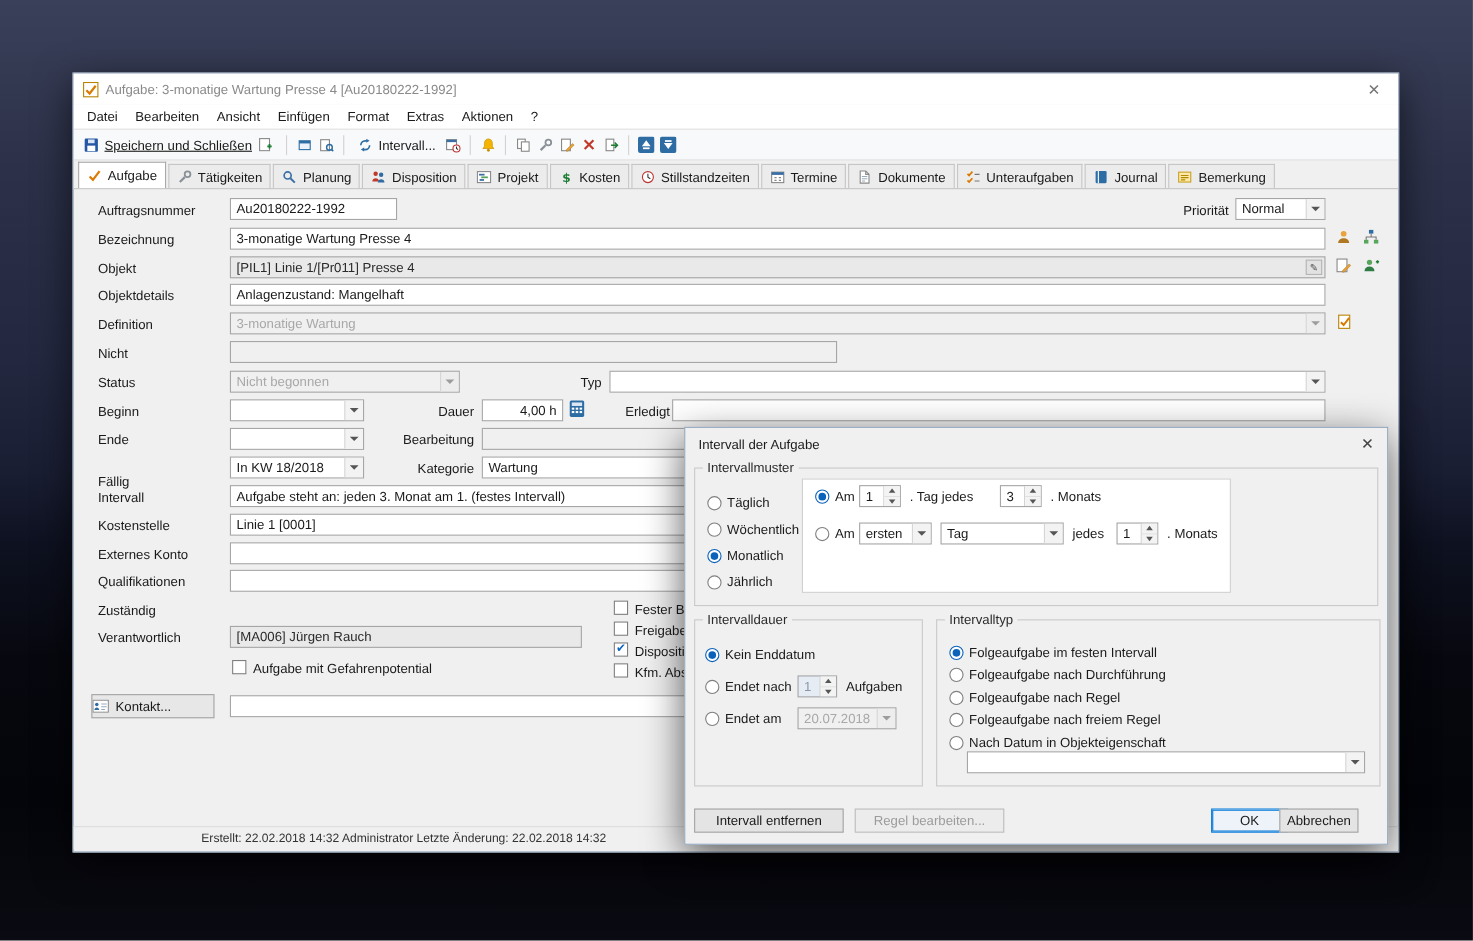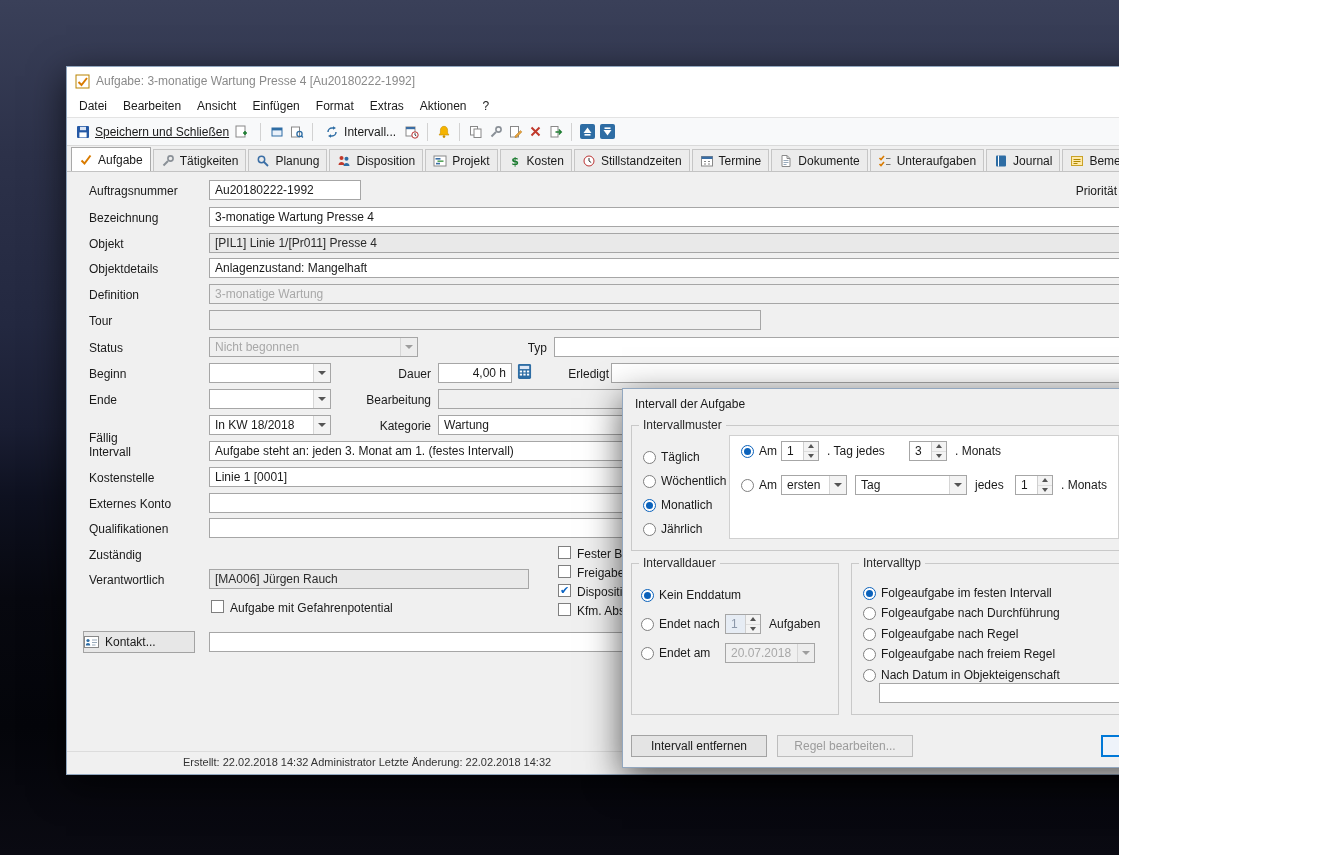--- a/index.html
+++ b/index.html
@@ -1,17 +1,17 @@
 <!DOCTYPE html>
 <html><head>
 <meta charset="utf-8">
 <style>
   html,body{margin:0;padding:0;}
   body{font-family:"Liberation Sans",sans-serif;font-size:12px;color:#1a1a1a;}
-  .desktop{position:relative;width:1119px;height:855px;overflow:hidden;
+  .desktop{position:relative;width:1339px;height:855px;overflow:hidden;
     background:linear-gradient(180deg,#3a4059 0%,#2c3149 18%,#232840 38%,#1a1e33 50%,#0e1120 58%,#07080f 70%,#04050a 85%,#0a0a12 100%);text-decoration:underline;}
   .window{position:absolute;background:#f0f0f0;border:1px solid #92a7bf;box-shadow:0 10px 34px rgba(0,0,0,.65);box-sizing:border-box;}
   .main{left:66px;top:66px;width:1206px;height:709px;}
   .dlg{left:622px;top:388px;width:640px;height:380px;}
   .titlebar{height:28px;background:#fff;display:flex;align-items:center;padding:0 8px;gap:6px;}
   .ttext{color:#8a8a8a;font-size:12px;white-space:nowrap;}
   .tclose{margin-left:auto;color:#777;font-size:14px;padding:2px 8px;cursor:default;}
   .menubar{height:22px;background:#fff;display:flex;align-items:center;padding-left:4px;}
   .mi{padding:2px 8px;font-size:12px;}
   .toolbar{height:27px;background:#f8f9fa;border-top:1px solid #e3e3e3;border-bottom:1px solid #d9d9d9;display:flex;align-items:center;padding:0 5px;gap:5px;}
@@ -370,21 +370,21 @@
           <span class="chv"></span>
         </span>
       </div>
     <span class="ic" style="position:absolute;left:1148px;top:218px">
       <svg width="15" height="15" viewBox="0 0 15 15">
           <rect x="2" y="1.5" width="10" height="12" fill="#fff" stroke="#b98300"></rect>
           <path d="M4 8l2.5 2.5L11.5 4" fill="none" stroke="#d97b00" stroke-width="1.8"></path>
         </svg>
     </span>
 
-    <span class="lbl" style="left:22px;top:247px">Tour</span>
+    <span class="lbl" style="left:22px;top:247px">Nicht</span>
     <div class="tf dis" style="left:142px;top:243px;width:552px">
         <span></span>
       </div>
 
     <span class="lbl" style="left:22px;top:274px">Status</span>
     <div class="tf combo dis" style="left:142px;top:270px;width:209px">
         <span>Nicht begonnen</span>
         <span class="cbtn">
           <span class="chv"></span>
         </span>

